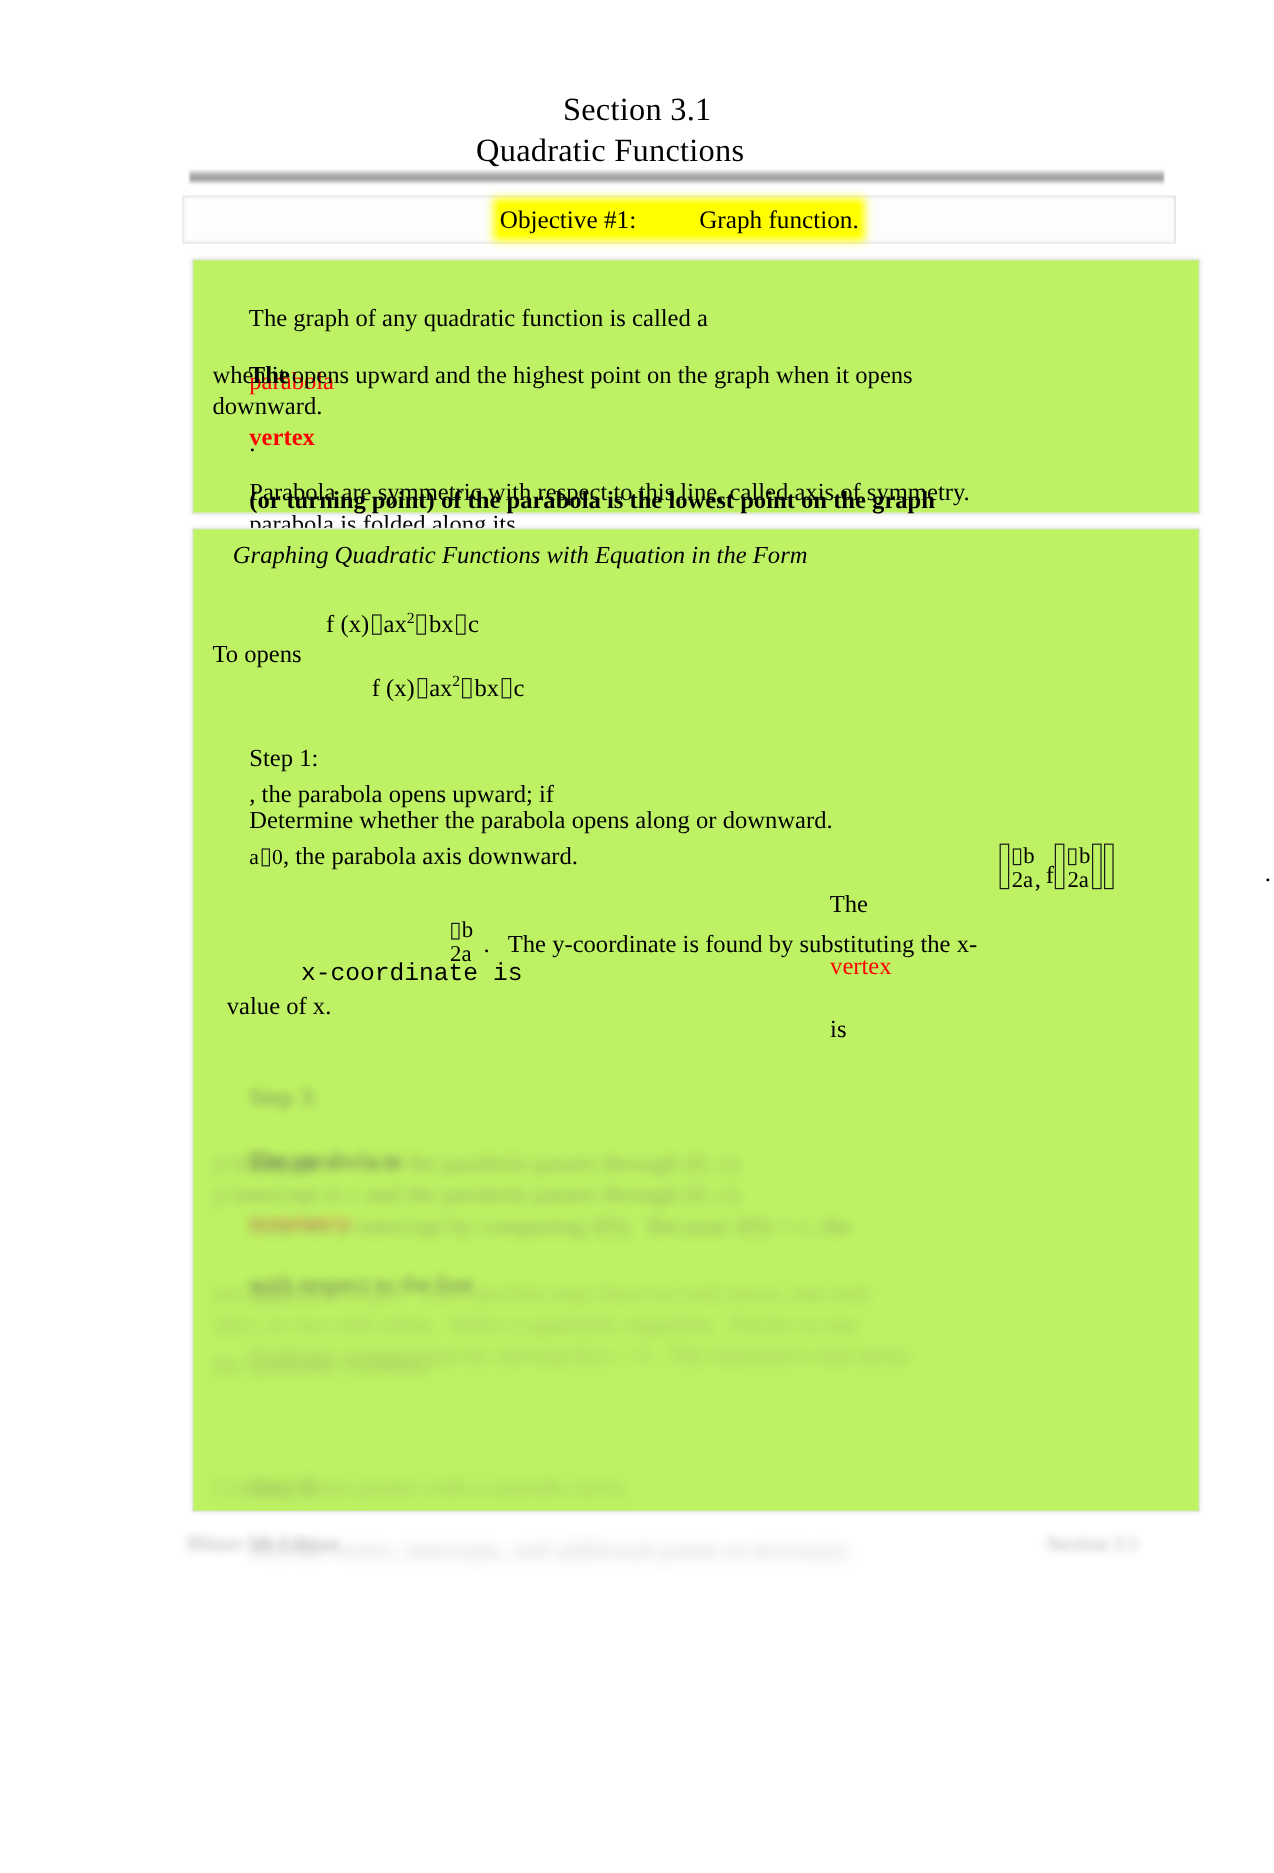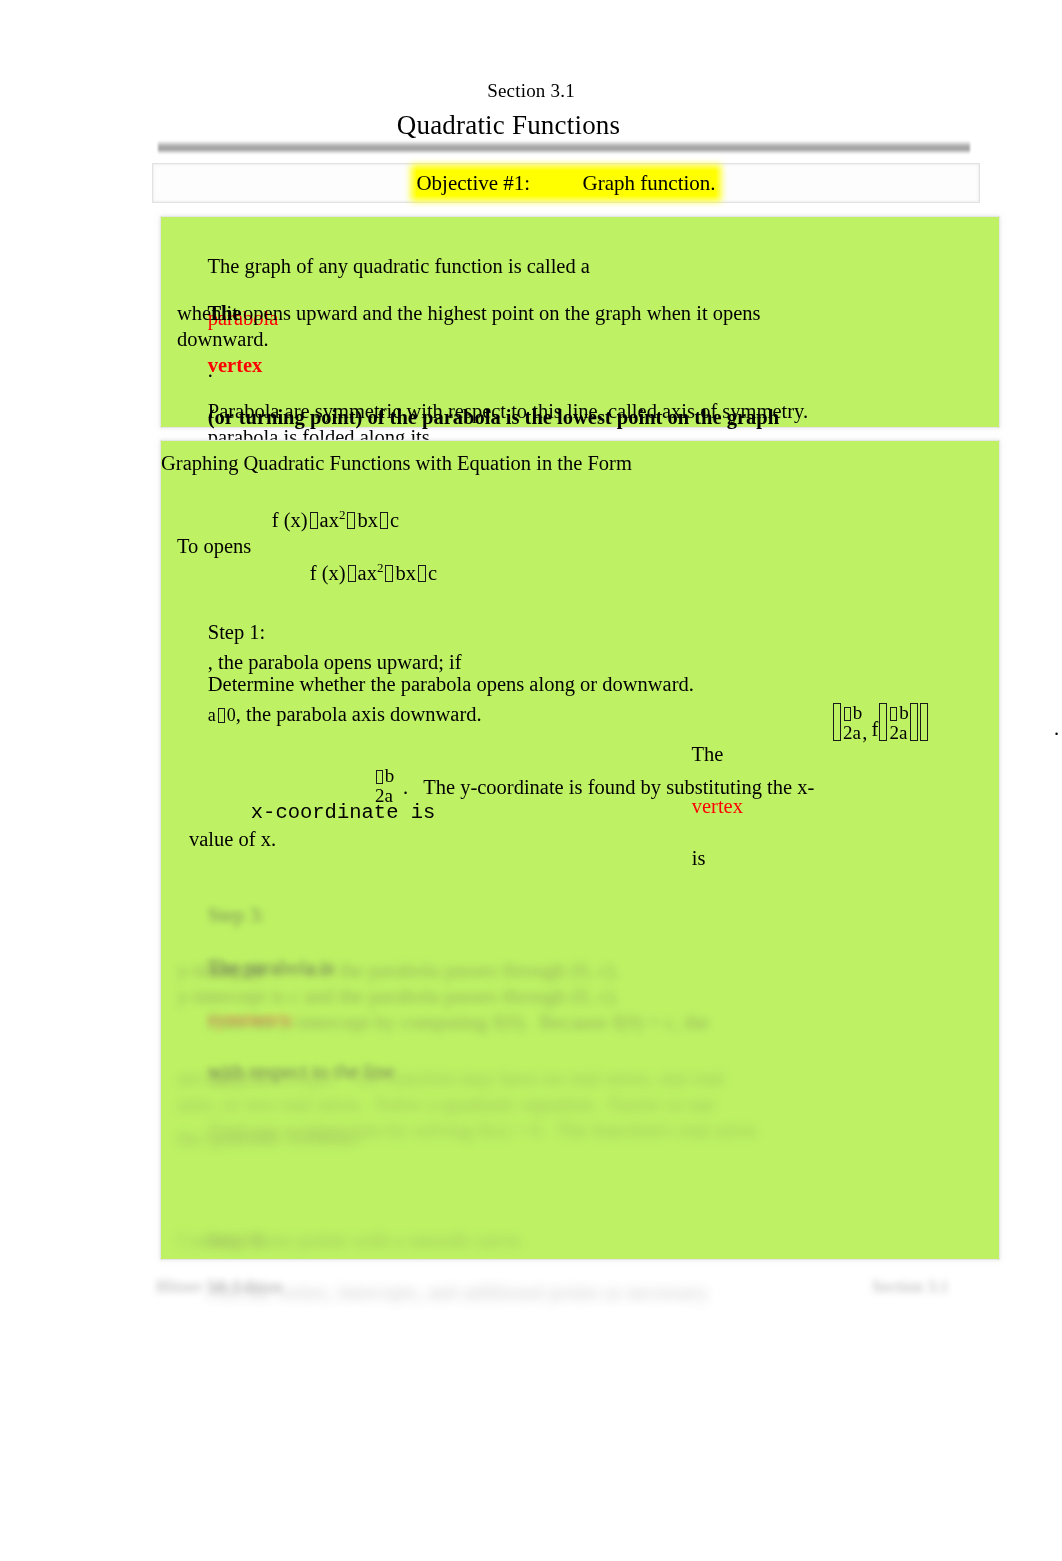--- a/index.html
+++ b/index.html
@@ -25,21 +25,21 @@
 
   
   .title-block {
     position: absolute;
     left: 0;
     top: 74px;
     width: 1062px;
     text-align: center;
   }
   .title-line-1 {
-    font-size: 19px;
+    font-size: 27px;
     line-height: 34px;
     letter-spacing: 0.2px;
   }
   .title-line-2 {
     font-size: 27px;
     line-height: 34px;
     letter-spacing: 0.2px;
     margin-left: -45px;
   }
 
@@ -227,21 +227,21 @@
       <span>parabola is folded along its</span>
       <span style="display:inline-block;width:70px;"></span>
       <span class="red">axis of symmetry</span>
       <span style="display:inline-block;width:24px;"></span>
       <span>, the two halves match exactly.</span>
     </div>
   </div>
 
   <div class="content-box" id="box-graphing">
 
-    <div class="tx" style="left:0; top:9px;">Graphing Quadratic Functions with Equation in the Form</div>
+    <div class="tx" style="left:33px; top:9px;font-style:italic;">Graphing Quadratic Functions with Equation in the Form</div>
 
     <div class="tx" style="left:80px; top:35px;">
       <span>f (x)</span><span class="mb"></span><span>ax</span><span class="sup">2</span><span class="mb"></span><span>bx</span><span class="mb"></span><span>c</span>
     </div>
 
     <div class="tx" style="left:16px; top:92px;">To opens</div>
     <div class="tx" style="left:118px; top:88px;">
       <span>f (x)</span><span class="mb"></span><span>ax</span><span class="sup">2</span><span class="mb"></span><span>bx</span><span class="mb"></span><span>c</span>
     </div>
 

